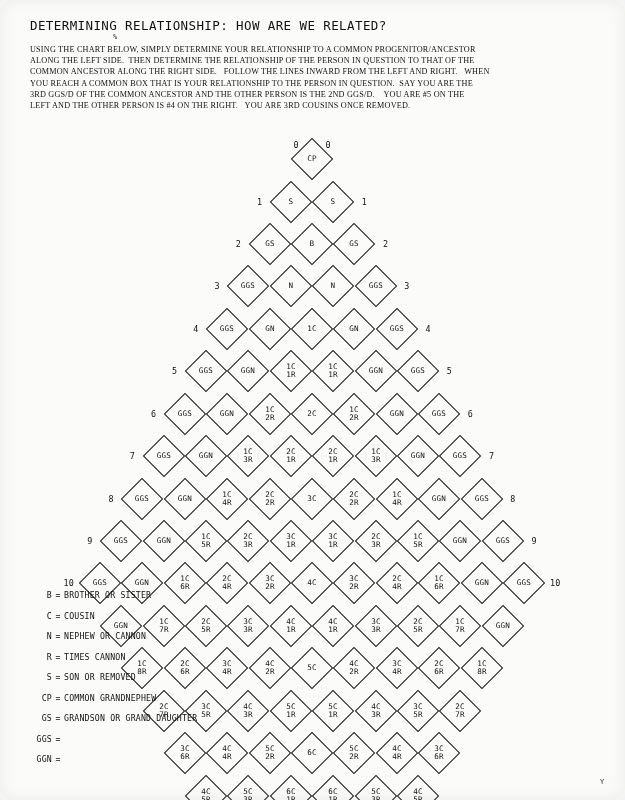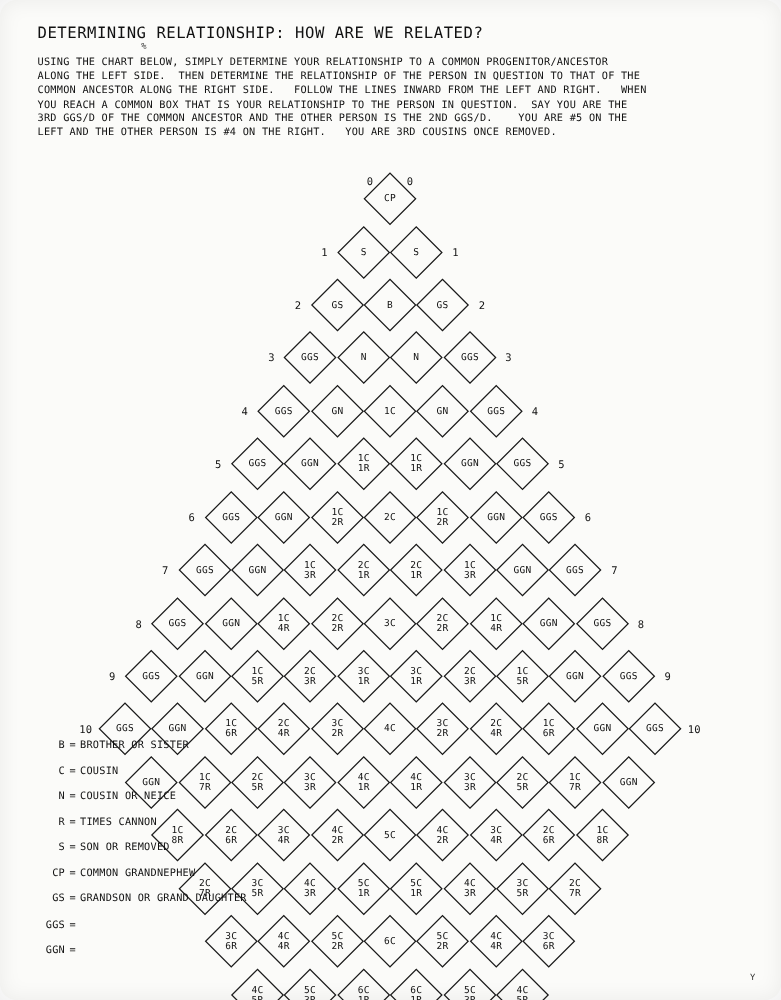--- a/index.html
+++ b/index.html
@@ -40,20 +40,21 @@
   }
   .intro {
     position: absolute;
     left: 30px;
     top: 44px;
     width: 560px;
     font-size: 8.2px;
     line-height: 11.2px;
     letter-spacing: 0.2px;
     white-space: pre-wrap;
+    font-family: Liberation Serif, serif;
   }
   .chart-title {
     position: absolute;
     left: 0;
     top: 113px;
     width: 625px;
     text-align: center;
     font-size: 12px;
     letter-spacing: 0.5px;
   }
@@ -768,21 +769,21 @@
         <div class="leg-desc">BROTHER OR SISTER</div>
       </div>
       <div class="leg-row">
         <div class="leg-abbr">C</div>
         <div class="leg-eq">=</div>
         <div class="leg-desc">COUSIN</div>
       </div>
       <div class="leg-row">
         <div class="leg-abbr">N</div>
         <div class="leg-eq">=</div>
-        <div class="leg-desc">COUSIN OR NEICE</div>
+        <div class="leg-desc">NEPHEW OR CANNON</div>
       </div>
       <div class="leg-row">
         <div class="leg-abbr">R</div>
         <div class="leg-eq">=</div>
         <div class="leg-desc">TIMES CANNON</div>
       </div>
       <div class="leg-row">
         <div class="leg-abbr">S</div>
         <div class="leg-eq">=</div>
         <div class="leg-desc">SON OR REMOVED</div>

